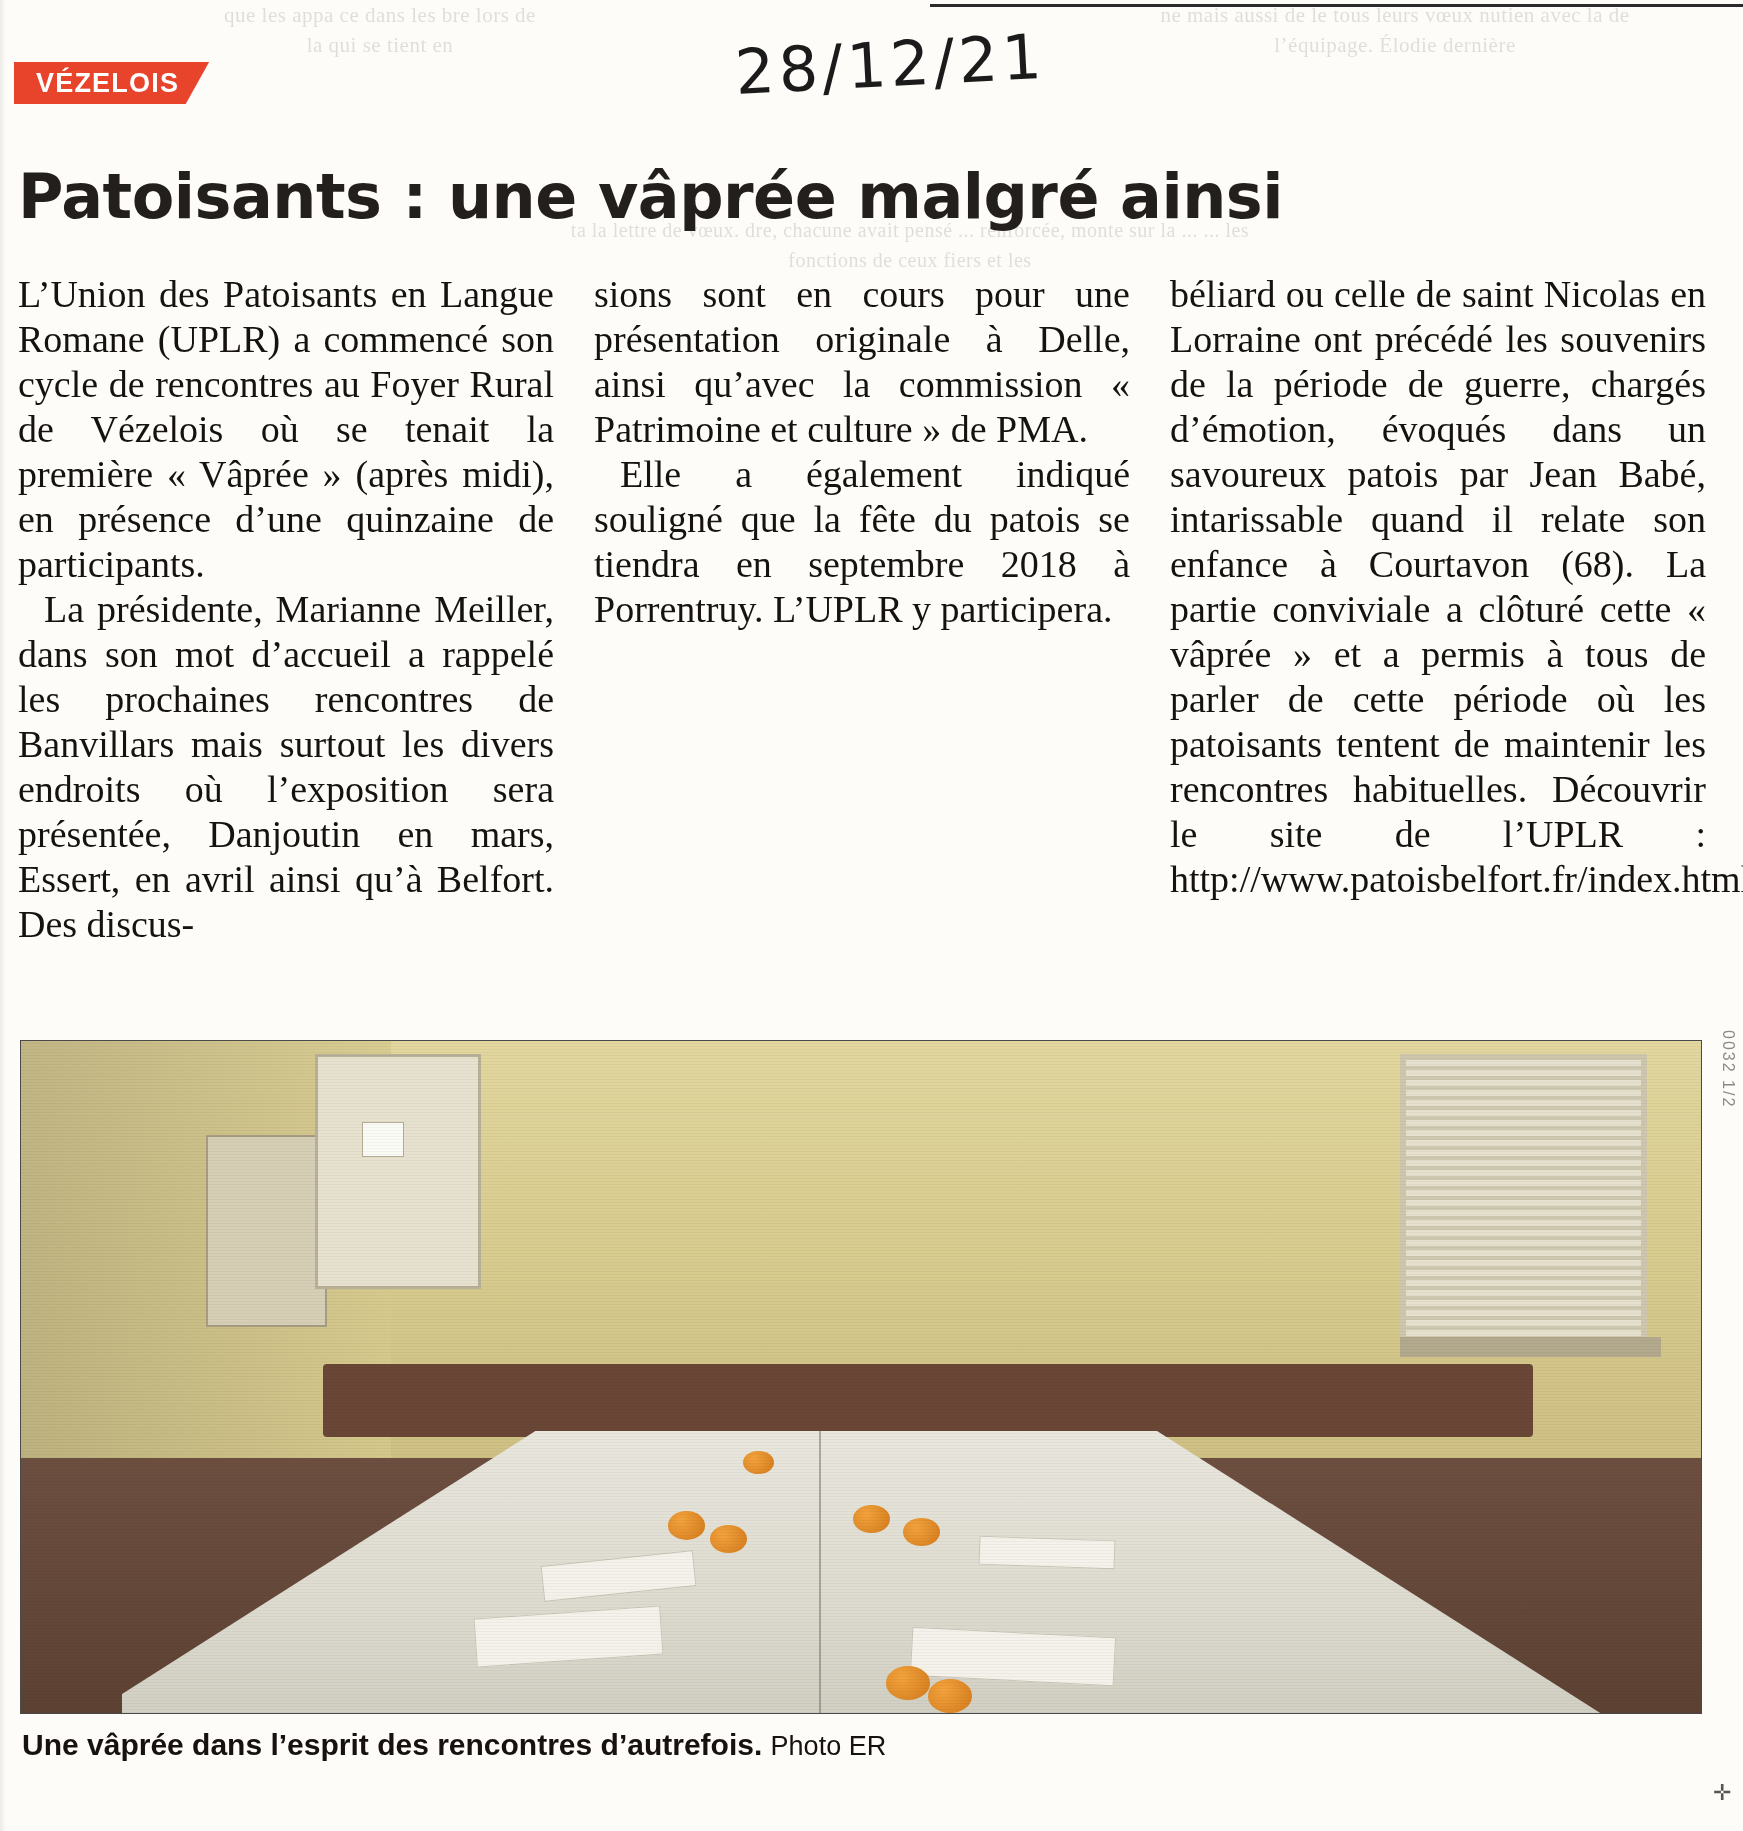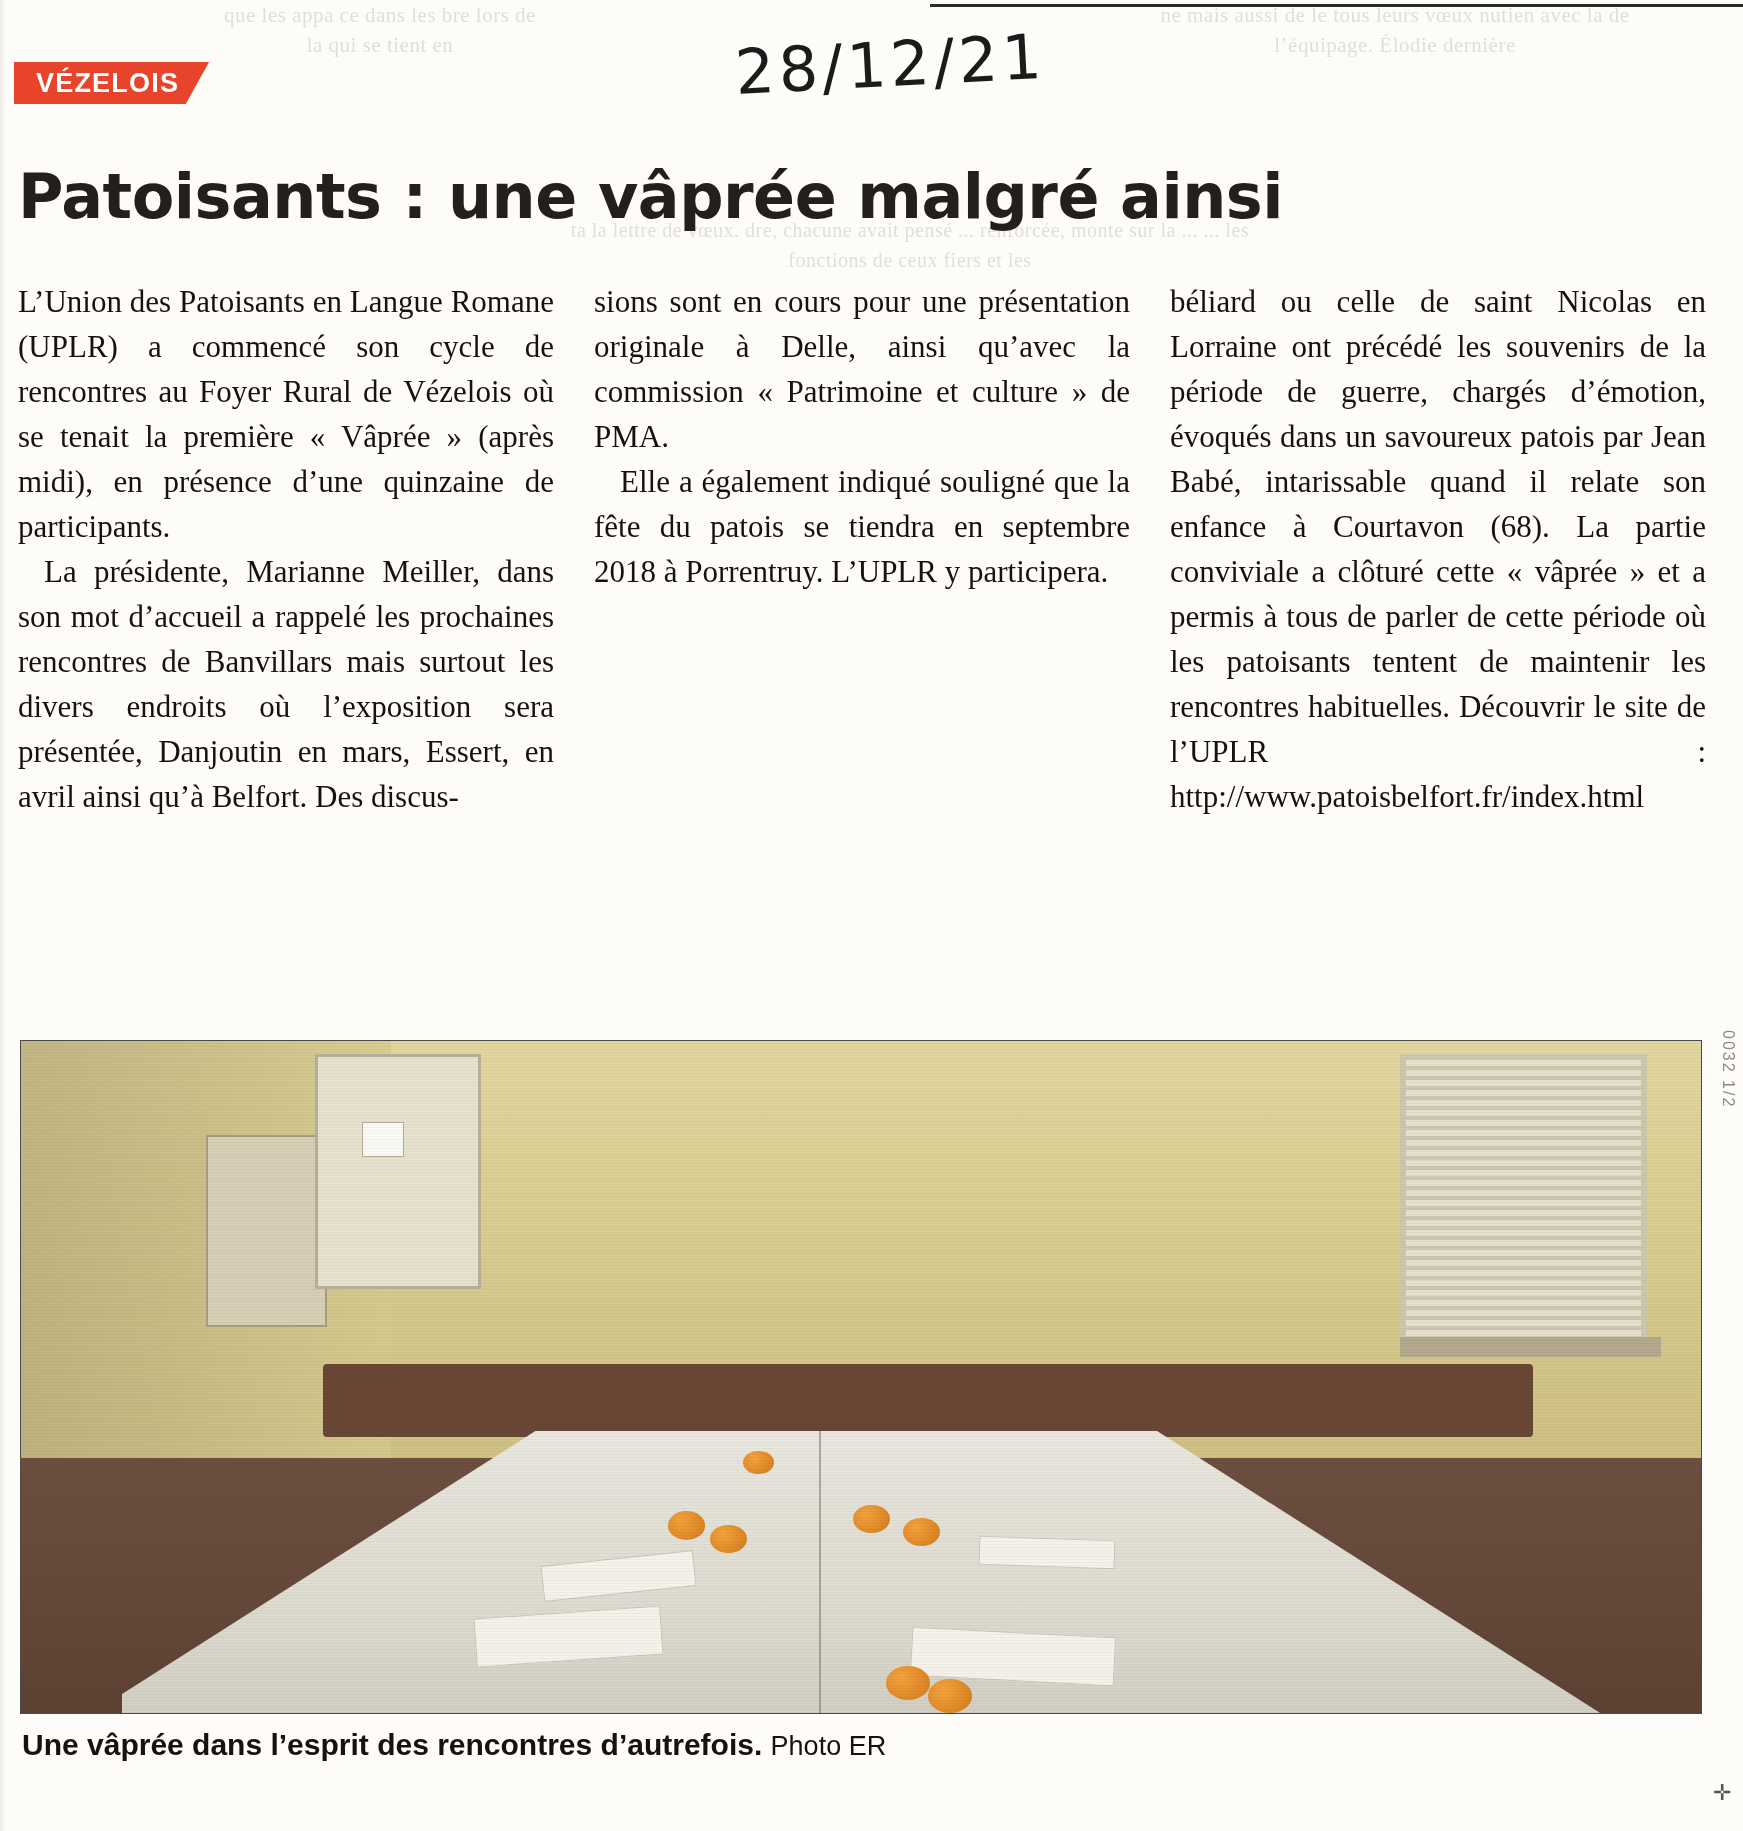--- a/index.html
+++ b/index.html
@@ -98,27 +98,26 @@
     position: absolute;
     top: 272px;
     left: 18px;
     width: 1690px;
     display: flex;
     gap: 40px;
   }
   .col {
     width: 536px;
     font-family: "Liberation Serif", serif;
-    font-size: 31px;
+    font-size: 38px;
     line-height: 45px;
     color: #16120f;
     text-align: justify;
     text-justify: inter-word;
     hyphens: manual;
-    margin-top: 7px;
   }
   .col p {
     margin: 0;
     text-indent: 26px;
   }
   .col p.no-indent { text-indent: 0; }
 
   
   .photo-wrap {
     position: absolute;

